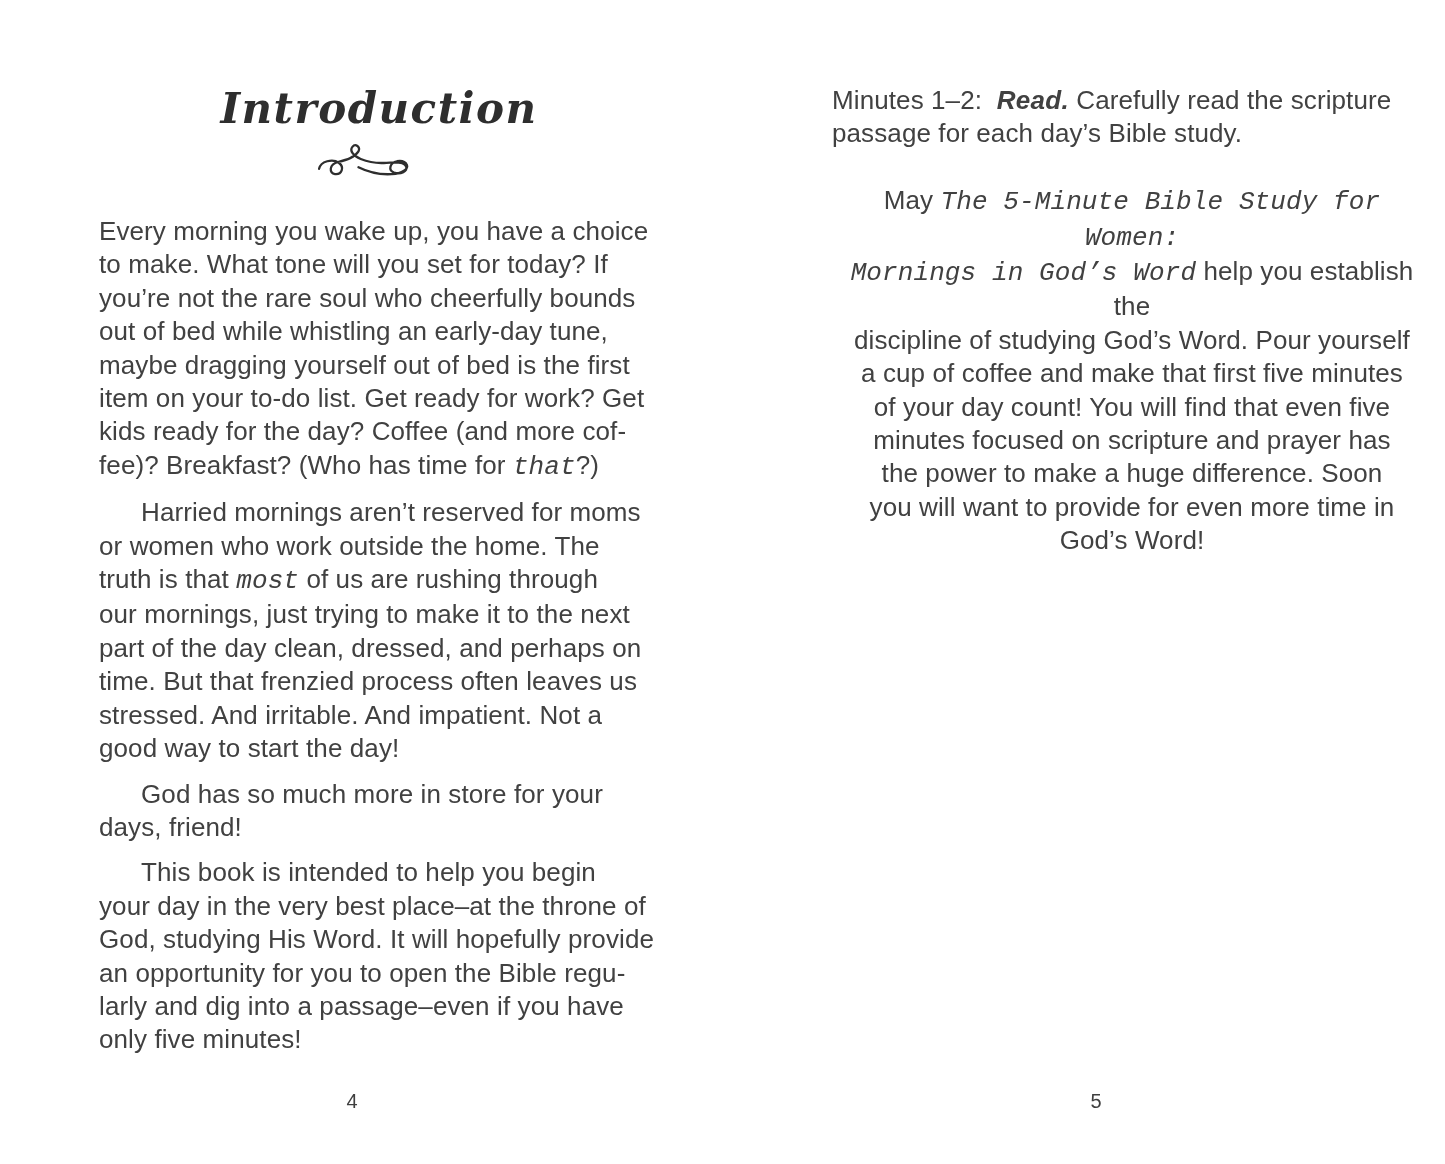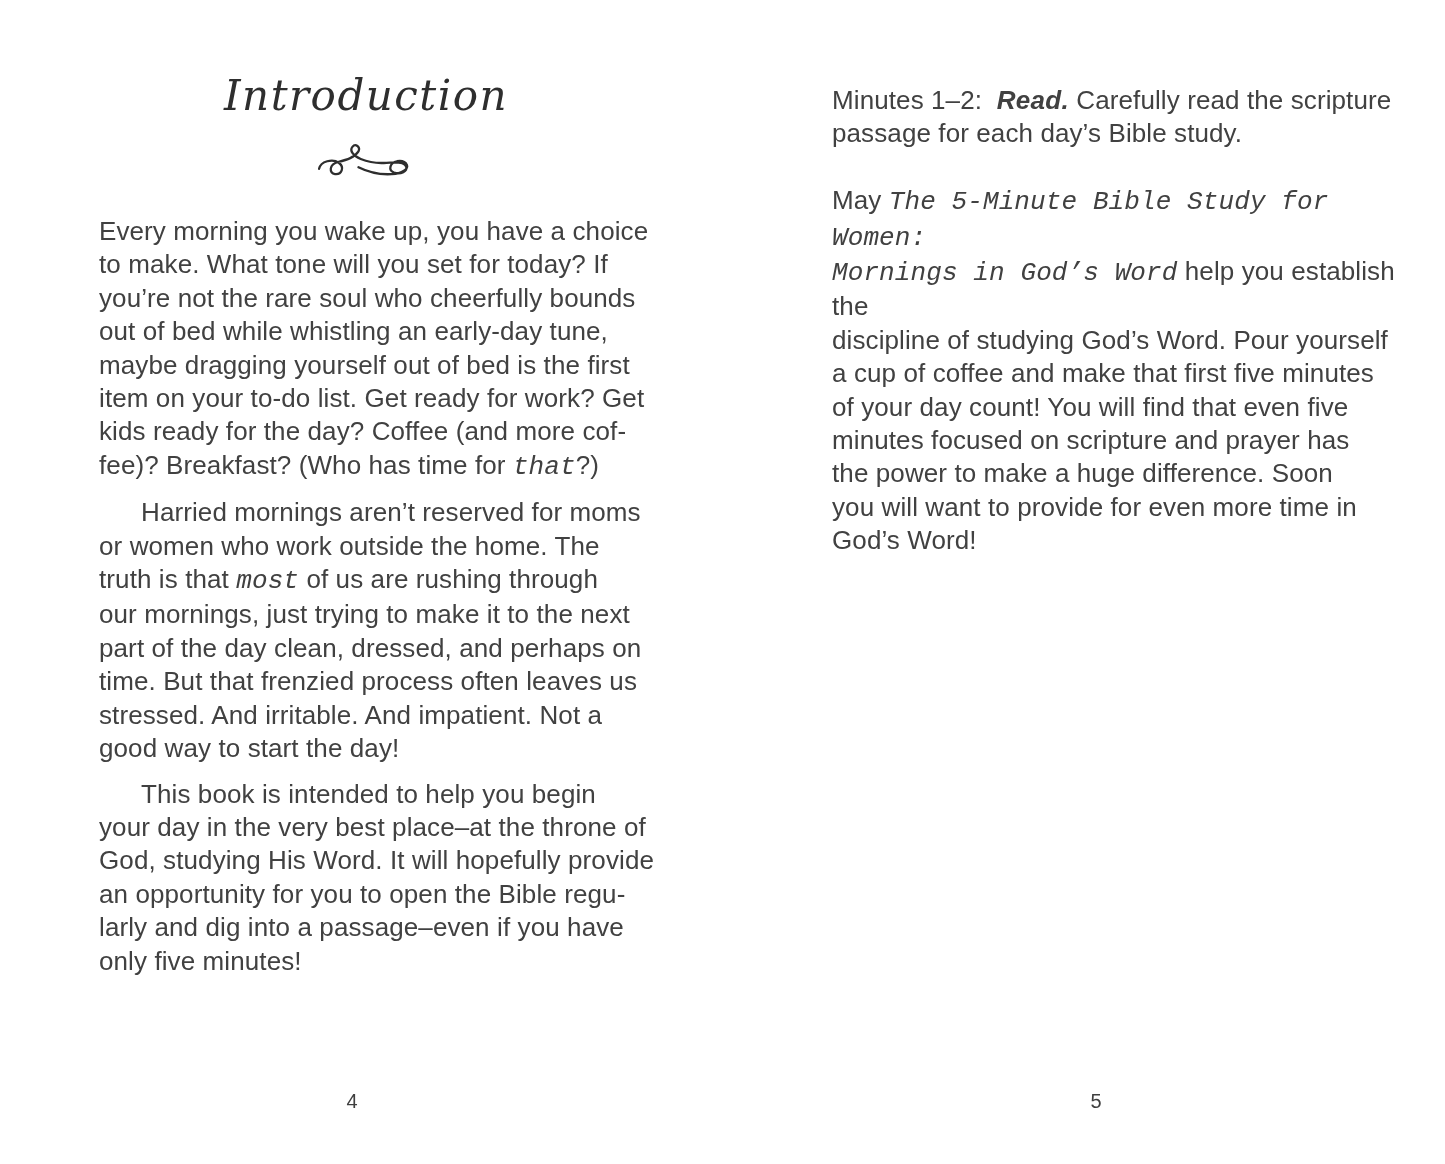--- a/index.html
+++ b/index.html
@@ -17,25 +17,25 @@
     color: #414141;
   }
   .spread { position: absolute; inset: 0; }
 
   
   .chapter-title {
     position: absolute;
     left: 87px;
     top: 68px;
     width: 552px;
-    margin: 3px;
+    margin: 16px;
     text-align: center;
     font-family: "DejaVu Serif", serif;
     font-style: italic;
-    font-weight: 400;
+    font-weight: 700;
     font-size: 42px;
     letter-spacing: 1.5px;
     color: #2e2e2e;
   }
   .ornament {
     position: absolute;
     left: 87px;
     top: 140px;
     width: 552px;
     text-align: center;
@@ -50,21 +50,21 @@
     line-height: 33.4px;
     letter-spacing: 0.1px;
     color: #414141;
   }
   .left-body  { left: 87px;  top: 203px; }
   .right-body { left: 832px; top: 84px;  }
 
   .para { white-space: pre-wrap; margin: 12px; }
   .para.indent { text-indent: 42px; }
   .right-body .para { margin: 0 0 33.4px 0; }
-  .right-body .para:last-child { margin-bottom: 12px; }
+  .right-body .para:last-child { margin-bottom: 12px; text-align: center; }
 
   .run-normal { }
   .run-italic { font-style: italic; font-family: Liberation Mono, monospace; }
   .run-bold-italic { font-style: italic; font-weight: 700; letter-spacing: 0.3px; }
 
   
   .page-number {
     position: absolute;
     top: 1090px;
     text-align: center;
@@ -109,20 +109,22 @@
 kids ready for the day? Coffee (and more cof-
 fee)? Breakfast? (Who has time for </span><span class="run-italic">that</span><span class="run-normal">?)</span></div>
         <div class="para indent"><span class="run-normal">Harried mornings aren’t reserved for moms
 or women who work outside the home. The
 truth is that </span><span class="run-italic">most</span><span class="run-normal"> of us are rushing through
 our mornings, just trying to make it to the next
 part of the day clean, dressed, and perhaps on
 time. But that frenzied process often leaves us
 stressed. And irritable. And impatient. Not a
 good way to start the day!</span></div>
+        <div class="para indent"><span class="run-normal">God has so much more in store for your
+days, friend!</span></div>
         <div class="para indent"><span class="run-normal">This book is intended to help you begin
 your day in the very best place–at the throne of
 God, studying His Word. It will hopefully provide
 an opportunity for you to open the Bible regu-
 larly and dig into a passage–even if you have
 only five minutes!</span></div>
       </div>
 
     <div class="page-number pn-left">4</div>
   </section>

